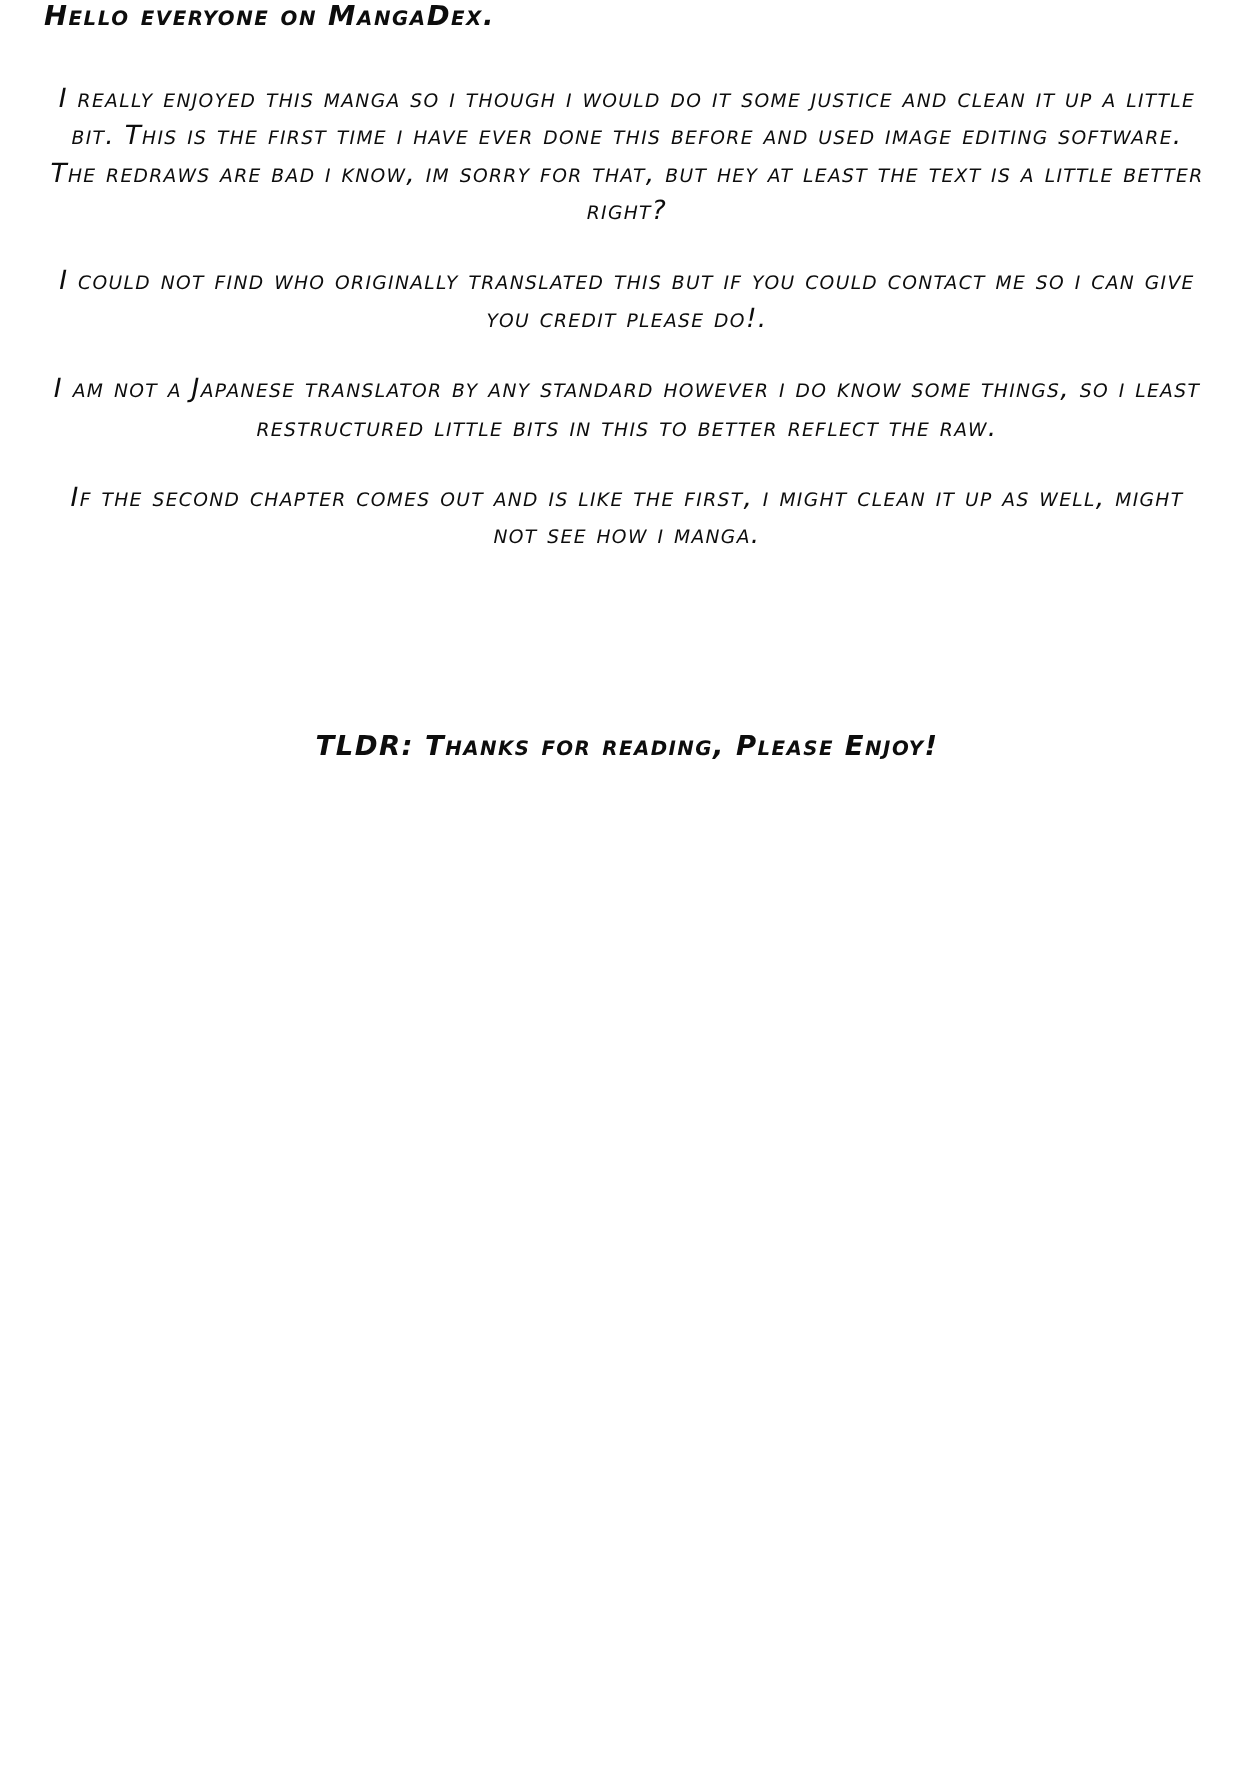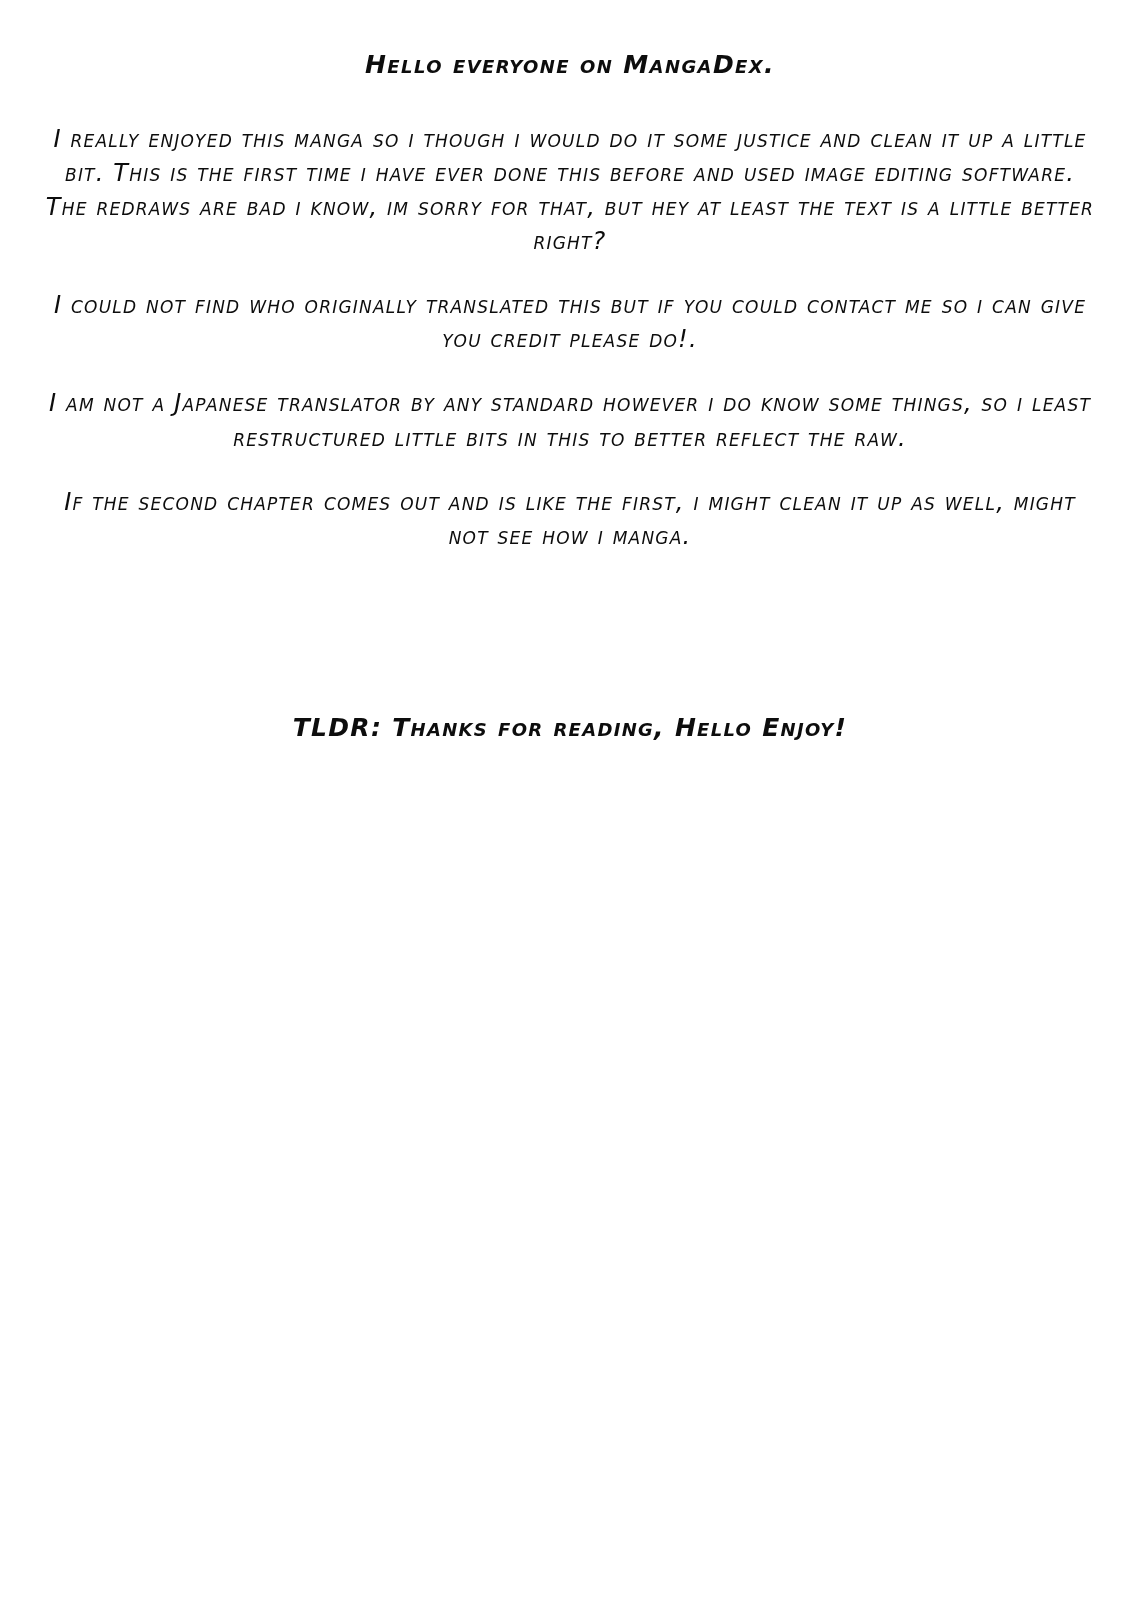--- a/index.html
+++ b/index.html
@@ -20,27 +20,25 @@
     height: 1612px;
     background: #ffffff;
     box-sizing: border-box;
     padding: 0 40px;
   }
   .note-block {
     width: 1060px;
     margin: 0 auto;
   }
   .heading {
-    text-align: center;
     font-size: 25px;
     letter-spacing: 1.4px;
     font-variant: small-caps;
     font-weight: 600;
     font-style: italic;
-    padding-top: 50px;
     line-height: 1.2;
   }
   .para {
     text-align: center;
     font-size: 24px;
     letter-spacing: 1.2px;
     font-variant: small-caps;
     font-style: italic;
     font-weight: 500;
     line-height: 1.42;
@@ -75,17 +73,17 @@
 
     <p class="para p1">I really enjoyed this manga so i though i would do it some justice and clean it up a little bit.  This is the first time i have ever done this before and used image editing software.  The redraws are bad i know, im sorry for that, but hey at least the text is a little better right?</p>
 
 
     <p class="para p3">I could not find who originally translated this but if you could contact me so i can give you credit please do!.</p>
 
     <p class="para p4">I am not a Japanese translator by any standard however i do know some things, so i least restructured little bits in this to better reflect the raw.</p>
 
     <p class="para p5">If the second chapter comes out and is like the first, i might clean it up as well, might not see how i manga.</p>
 
-    <div class="tldr">TLDR: Thanks for reading, Hello Enjoy!</div>
+    <div class="tldr">TLDR: Thanks for reading, Please Enjoy!</div>
 
     <div class="spacer"></div>
   </div>
 </div>
 
 </body></html>

